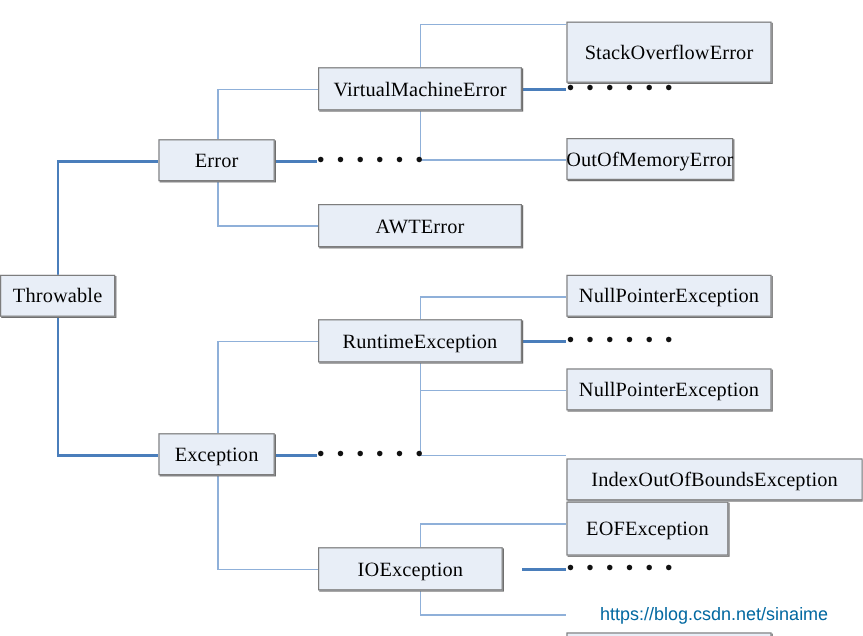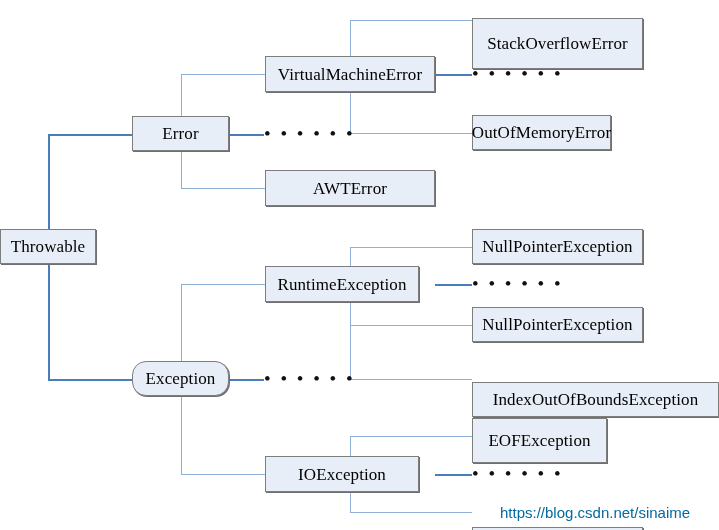--- a/index.html
+++ b/index.html
@@ -93,30 +93,30 @@
       <path d="M 350.5 492 L 350.5 512.5 L 472 512.5" fill="none" stroke="#8fb0d9" stroke-width="1.3" stroke-linecap="butt" stroke-linejoin="miter" shape-rendering="crispEdges"></path>
     </svg>
 
   <div id="node-host">
       <div class="node" style="left: 0px; top: 229px; width: 96px; height: 35px; background: rgb(232, 238, 247); border-color: rgb(125, 125, 125);">
         <span class="node-label">Throwable</span>
       </div>
       <div class="node" style="left: 132px; top: 116px; width: 97px; height: 35px; background: rgb(232, 238, 247); border-color: rgb(125, 125, 125);">
         <span class="node-label">Error</span>
       </div>
-      <div class="node" style="left: 132px; top: 361px; width: 97px; height: 35px; background: rgb(232, 238, 247); border-color: rgb(125, 125, 125); border-radius: 14px;">
+      <div class="node" style="left: 132px; top: 361px; width: 97px; height: 35px; background: rgb(232, 238, 247); border-color: rgb(125, 125, 125);">
         <span class="node-label">Exception</span>
       </div>
       <div class="node" style="left: 265px; top: 56px; width: 170px; height: 36px; background: rgb(232, 238, 247); border-color: rgb(125, 125, 125);">
         <span class="node-label">VirtualMachineError</span>
       </div>
       <div class="node" style="left: 265px; top: 170px; width: 170px; height: 36px; background: rgb(232, 238, 247); border-color: rgb(125, 125, 125);">
         <span class="node-label">AWTError</span>
       </div>
-      <div class="node" style="left: 265px; top: 266px; width: 154px; height: 36px; background: rgb(232, 238, 247); border-color: rgb(125, 125, 125);">
+      <div class="node" style="left: 265px; top: 266px; width: 170px; height: 36px; background: rgb(232, 238, 247); border-color: rgb(125, 125, 125);">
         <span class="node-label">RuntimeException</span>
       </div>
       <div class="node" style="left: 265px; top: 456px; width: 154px; height: 36px; background: rgb(232, 238, 247); border-color: rgb(125, 125, 125);">
         <span class="node-label">IOException</span>
       </div>
       <div class="node" style="left: 472px; top: 18px; width: 171px; height: 51px; background: rgb(232, 238, 247); border-color: rgb(125, 125, 125);">
         <span class="node-label">StackOverflowError</span>
       </div>
       <div class="node" style="left: 472px; top: 115px; width: 139px; height: 35px; background: rgb(232, 238, 247); border-color: rgb(125, 125, 125);">
         <span class="node-label">OutOfMemoryError</span>

